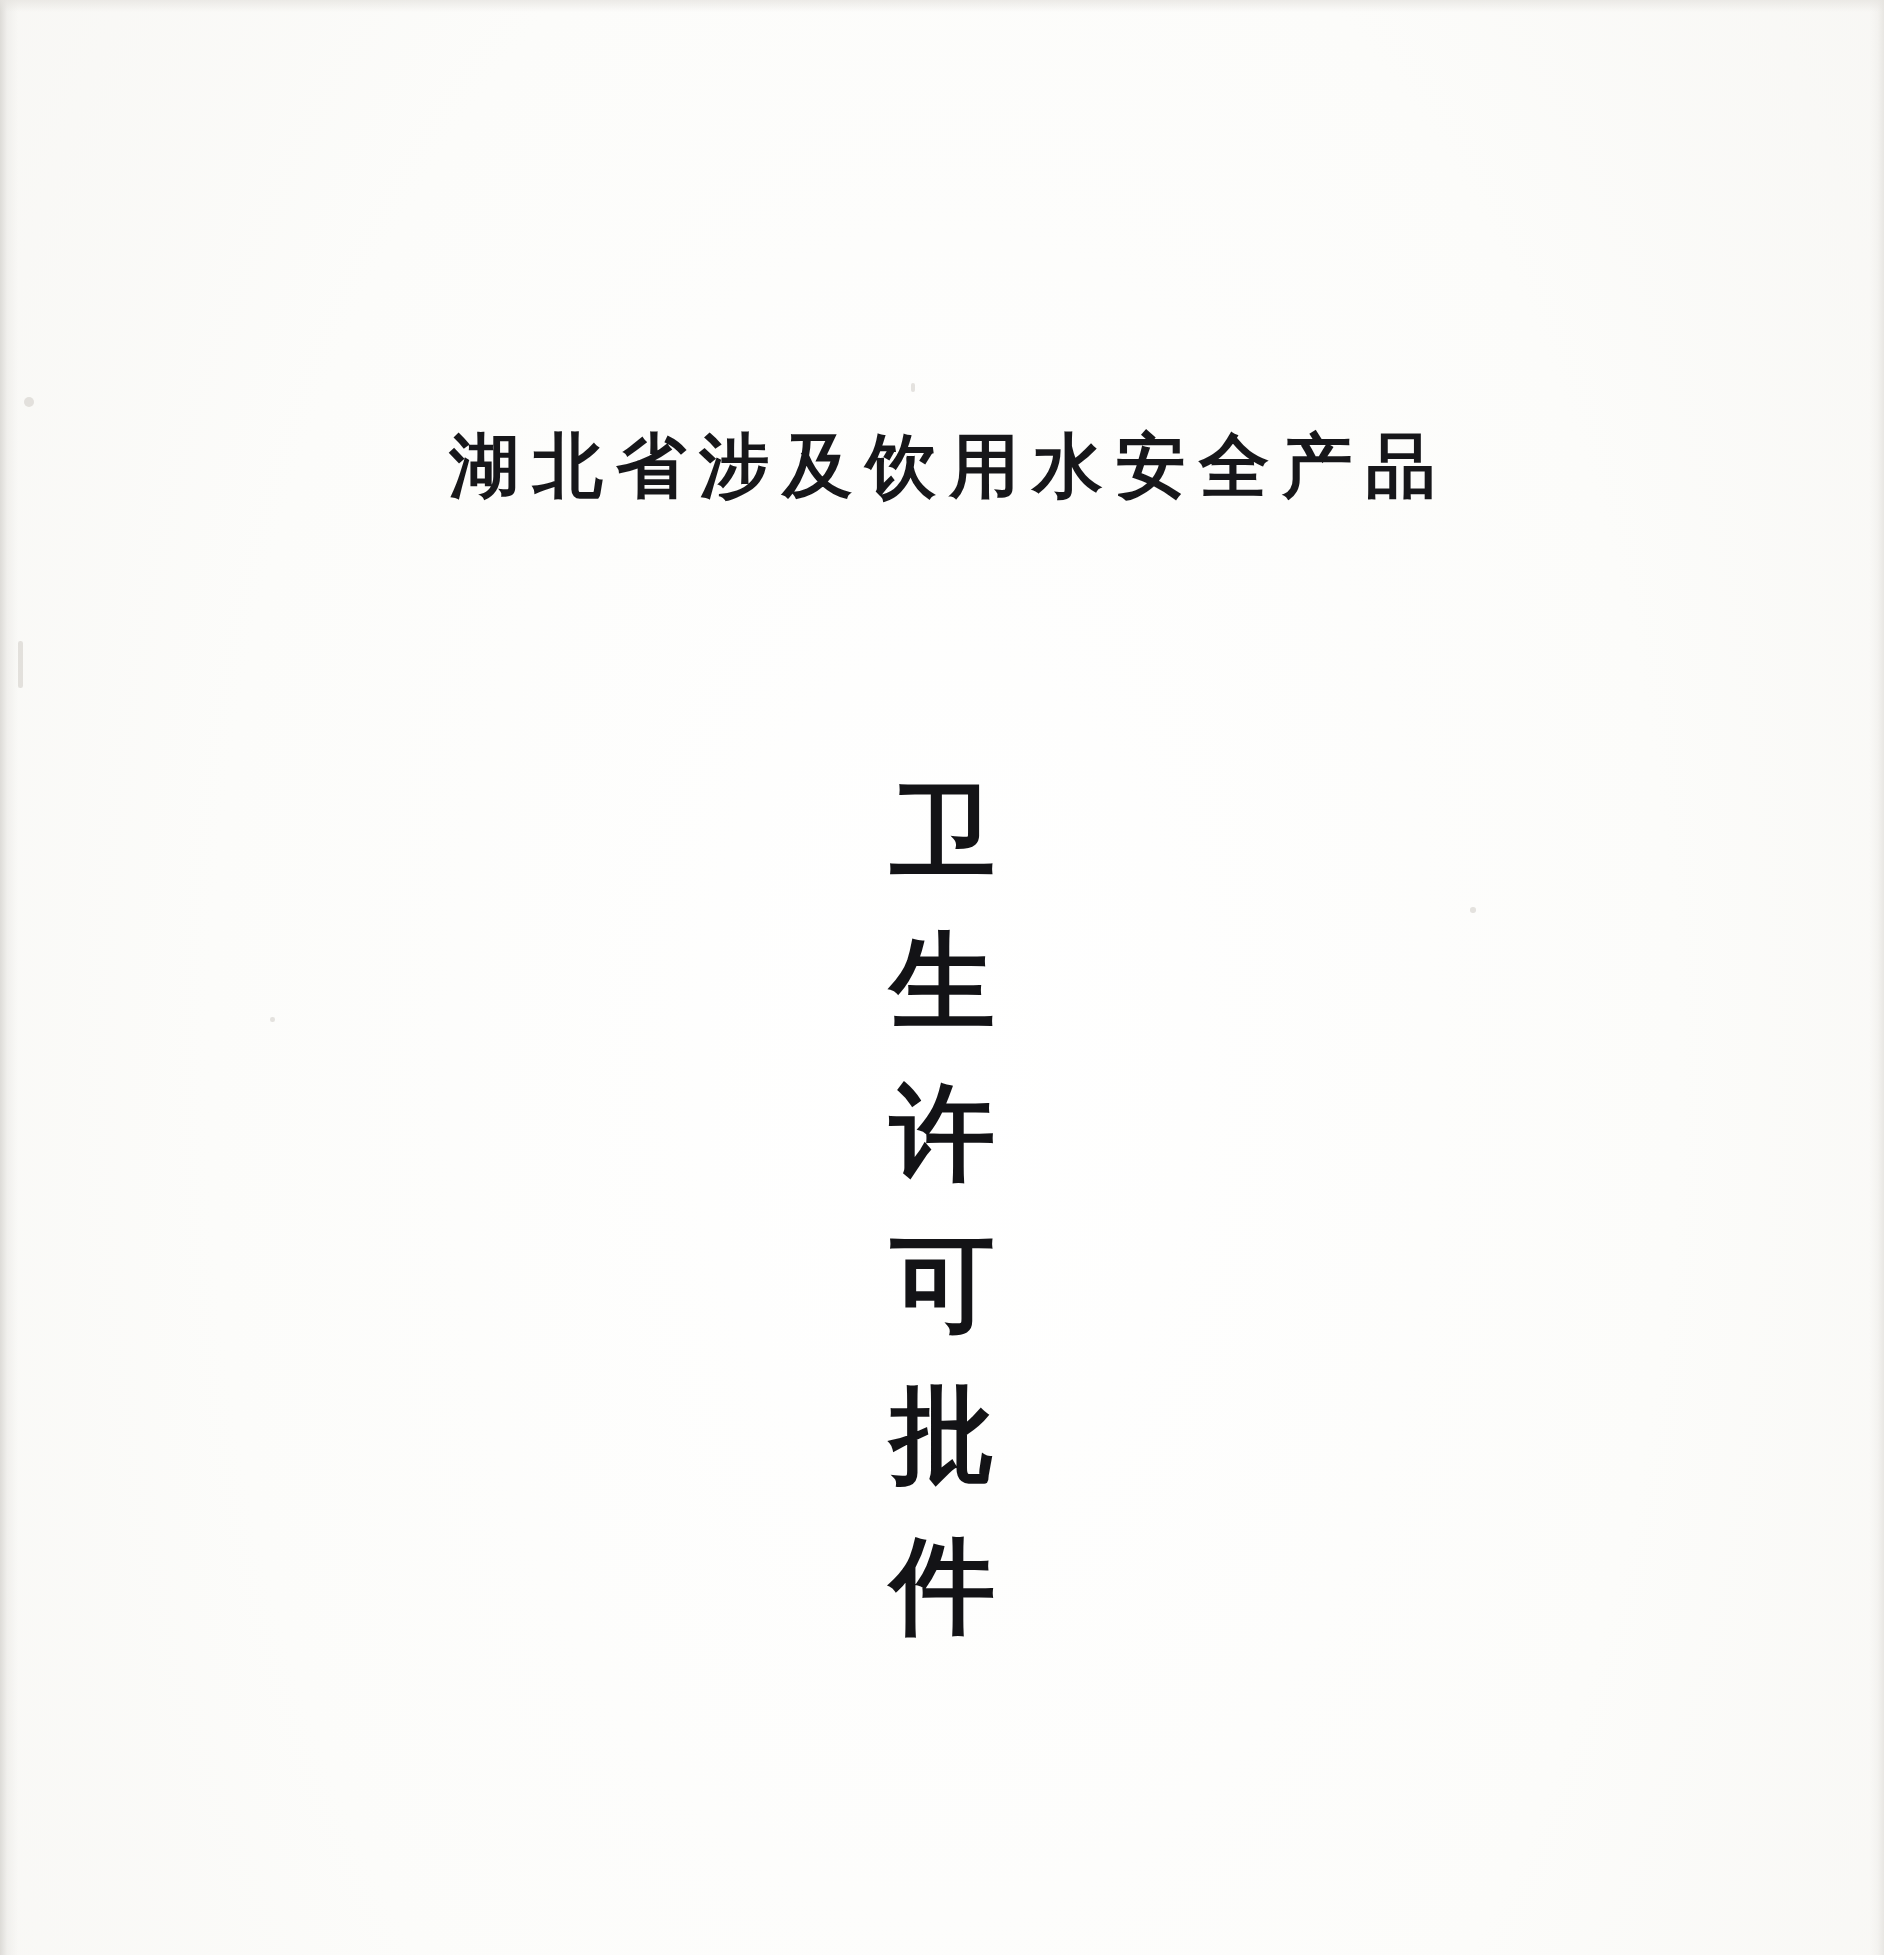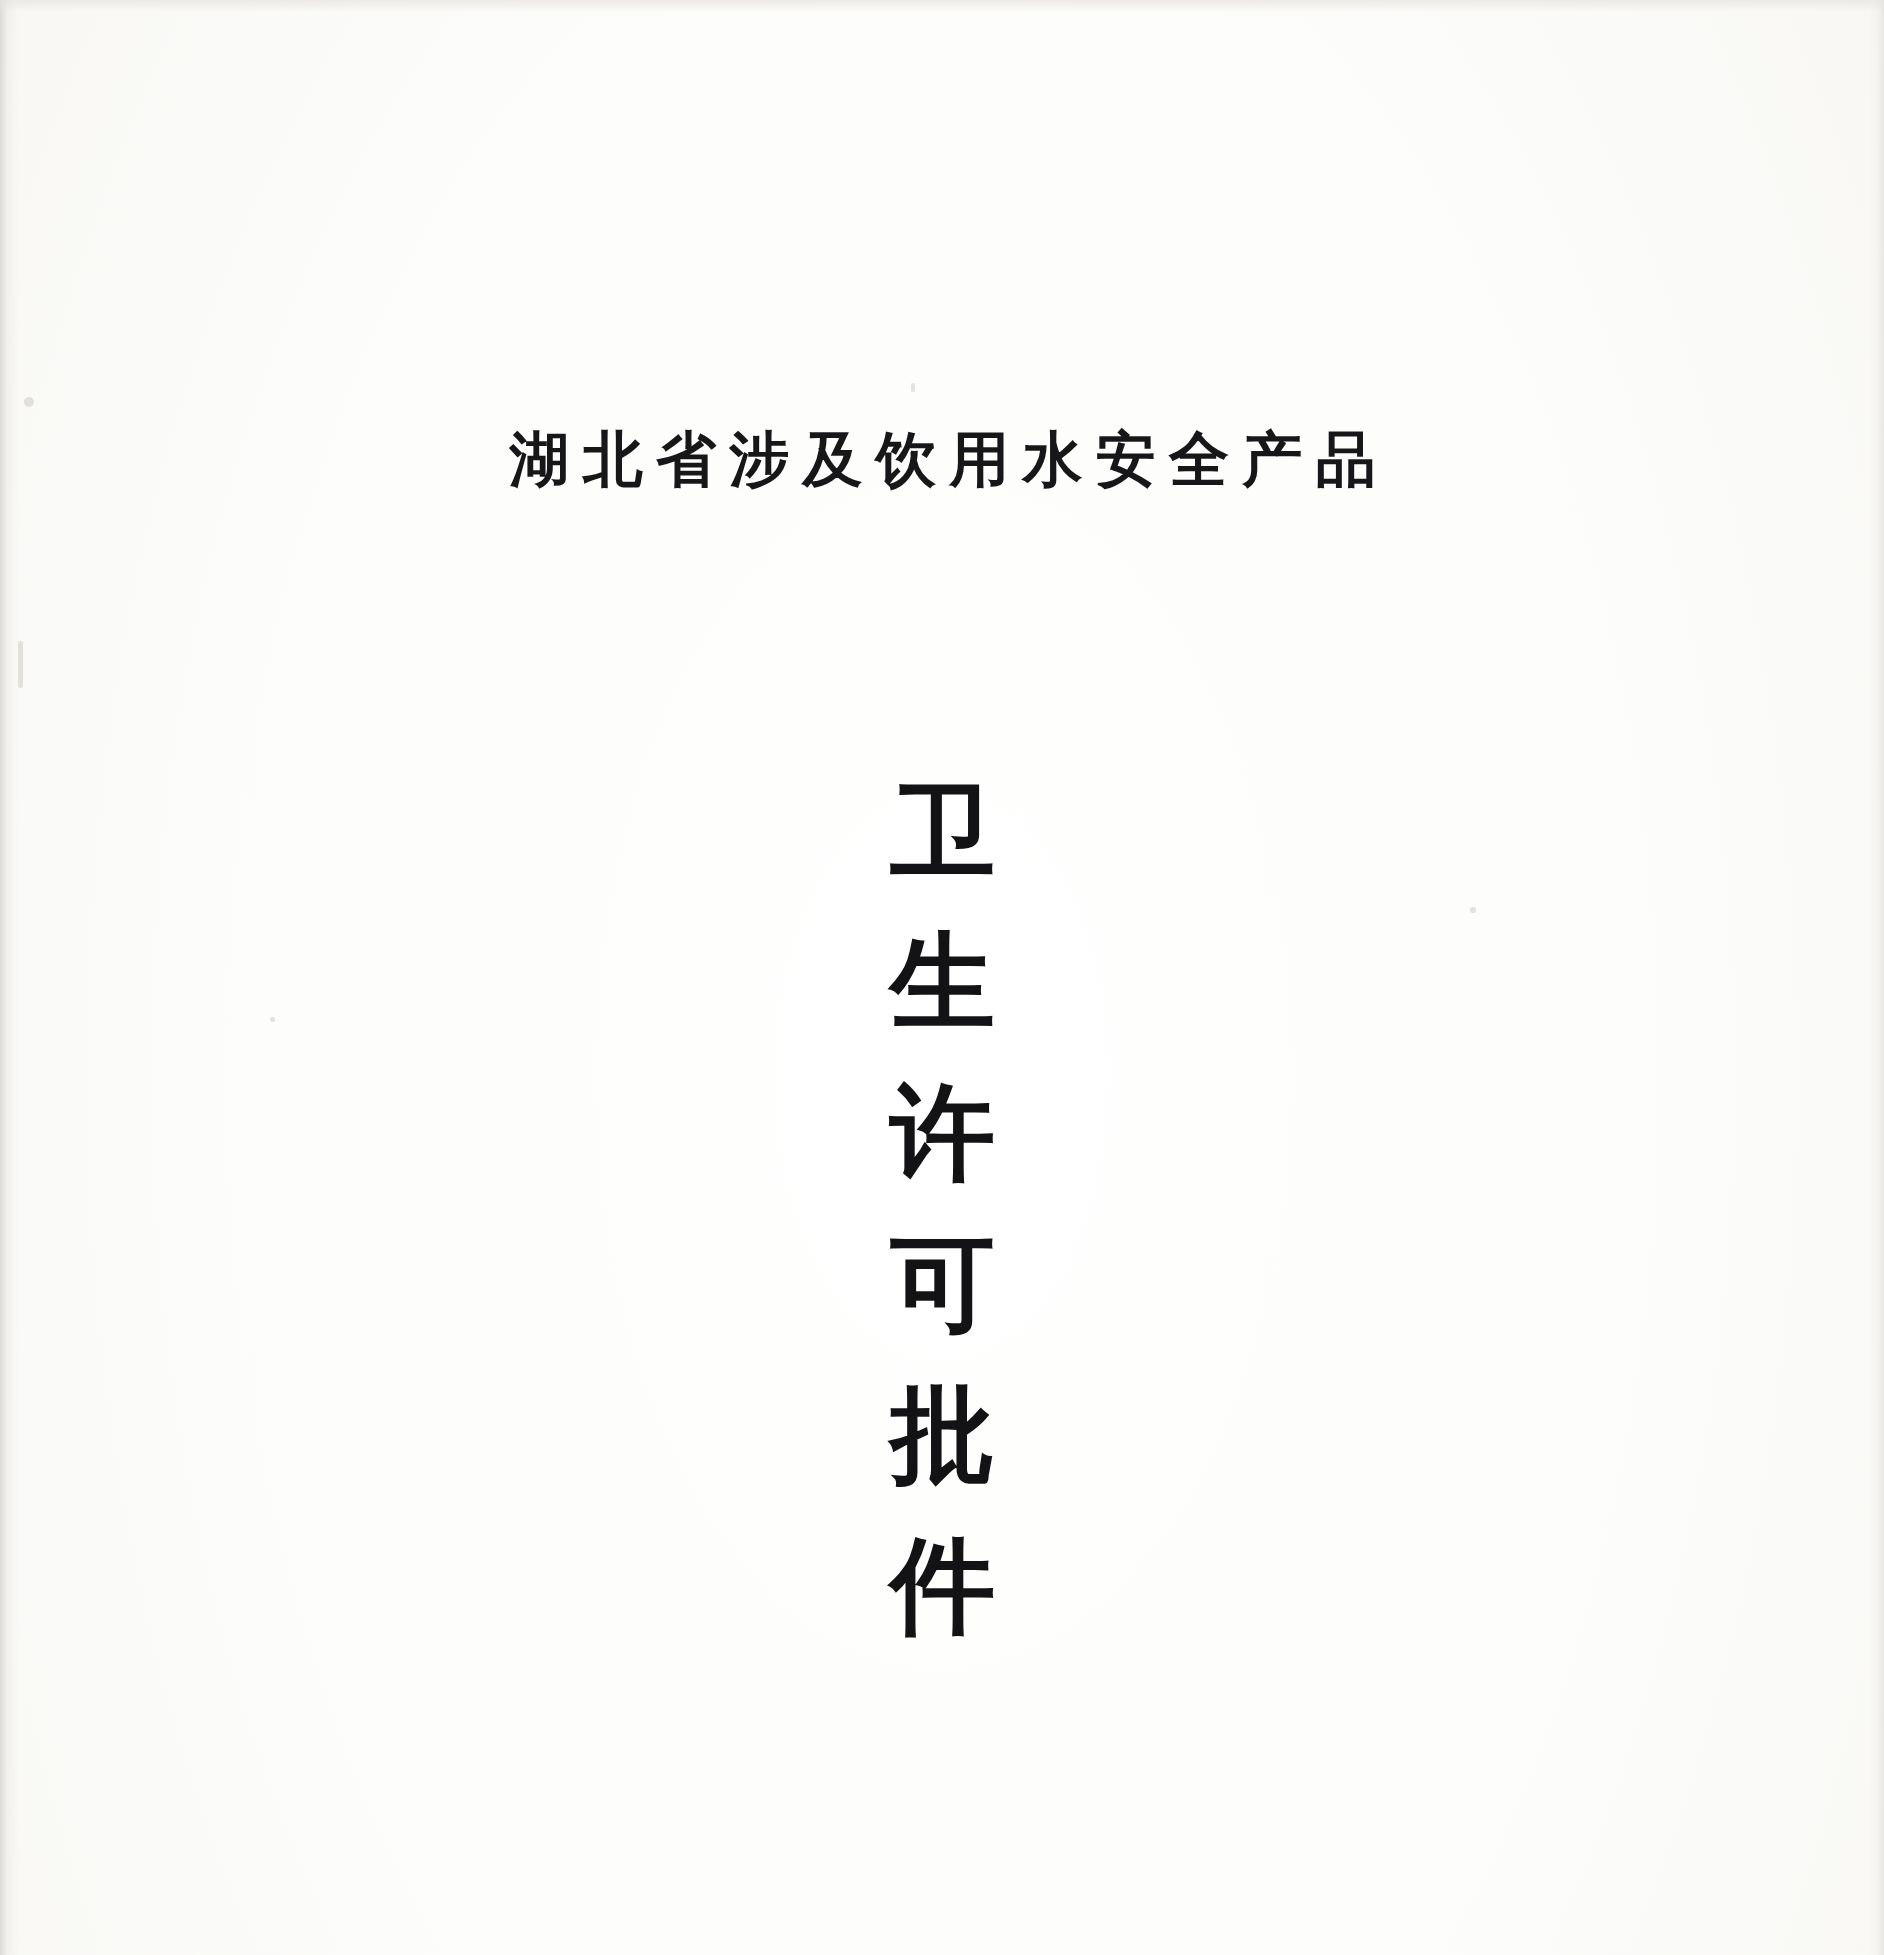--- a/index.html
+++ b/index.html
@@ -54,21 +54,21 @@
   }
 
   .heading {
     position: absolute;
     top: 420px;
     left: 0;
     width: 100%;
     text-align: center;
     font-family: "DejaVu Serif", serif;
     font-weight: 700;
-    font-size: 60px;
+    font-size: 70px;
     letter-spacing: 13.3px;
     color: #17171a;
     text-indent: 13.3px;
     white-space: nowrap;
   }
 
   .vertical-title {
     position: absolute;
     top: 778px;
     left: 0;

